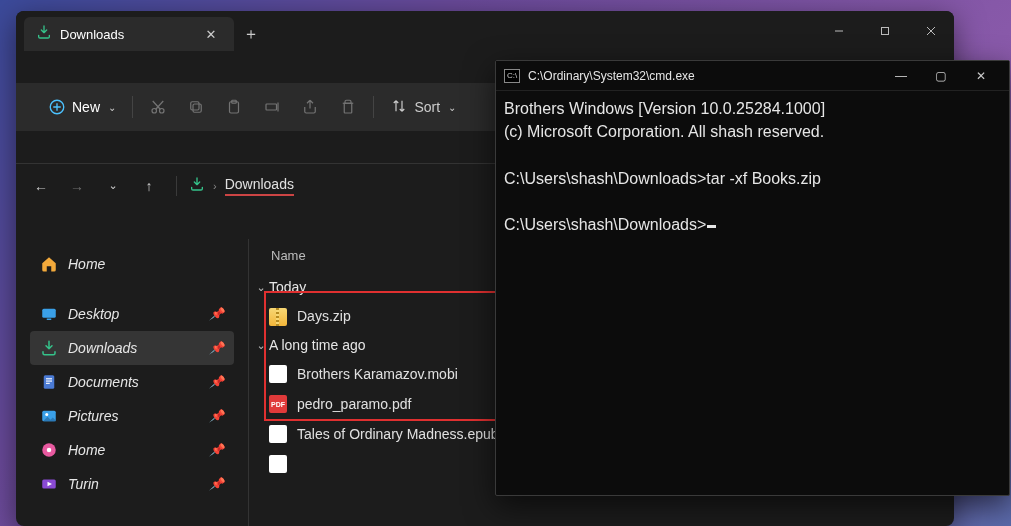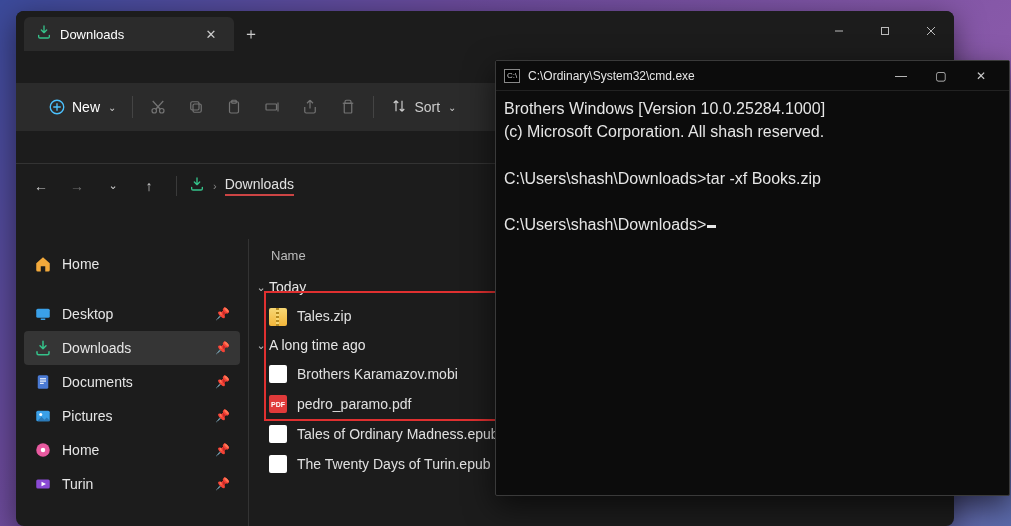--- a/index.html
+++ b/index.html
@@ -38,21 +38,21 @@
   .nav-btn { width:30px; height:30px; display:flex; align-items:center; justify-content:center; color:#ccc; font-size:14px; border-radius:4px;}
   .nav-btn.disabled{ opacity:.45;}
   .addr-sep{ width:1px; height:20px; background:#3a3a3a; margin:0 6px;}
   .crumb { display:flex; align-items:center; gap:8px; font-size:14px; }
   .crumb .dl-icon svg{width:16px;height:16px;}
   .crumb .ch{ color:#888; font-size:11px;}
   .crumb .name{}
   .crumb .underline{ border-bottom:2px solid #c44; padding-bottom:2px;}
 
   .body { flex:1; display:flex; min-height:0; }
-  .sidebar { width:232px; padding:8px 8px; overflow:auto; }
+  .sidebar { width:232px; padding:8px 14px; overflow:auto;font-style:italic; }
   .sb-item { display:flex; align-items:center; gap:10px; height:34px; padding:0 10px; border-radius:4px; font-size:14px; color:#e6e6e6; position:relative;}
   .sb-item.active{ background:#353535; }
   .sb-item .pin{ margin-left:auto; color:#7a7a7a; font-size:12px;}
   .sb-item svg{ width:18px;height:18px; flex-shrink:0;}
   .sb-chevron{ position:absolute; left:-2px; color:#888; font-size:10px;}
   .sb-sep{ height:16px;}
 
   .filepane { flex:1; border-left:1px solid #333; padding:0 0 0 0; overflow:auto; position:relative;}
   .col-headers{ display:flex; height:34px; align-items:center; padding-left:22px; color:#bbb; font-size:13px; border-bottom:1px solid transparent;}
   .group-row{ display:flex; align-items:center; height:28px; padding-left:4px; font-size:14px; color:#e6e6e6;}
@@ -284,42 +284,41 @@
     <div class="filepane">
       <div class="col-headers">
         <span>Name</span>
       </div>
       <div class="group-row">
         <span class="exp">⌄</span>
         <span>Today</span>
       </div>
       <div class="file-row">
         <span class="ico zip-ico"></span>
-        <span>Tales.zip</span>
+        <span>Days.zip</span>
       </div>
       <div class="group-row">
         <span class="exp">⌄</span>
         <span>A long time ago</span>
       </div>
       <div style="position:relative;">
         <div class="file-row">
           <span class="ico doc-ico"></span>
           <span>Brothers Karamazov.mobi</span>
         </div>
         <div class="file-row">
           <span class="ico pdf-ico">PDF</span>
           <span>pedro_paramo.pdf</span>
         </div>
         <div class="file-row">
           <span class="ico doc-ico"></span>
           <span>Tales of Ordinary Madness.epub</span>
         </div>
         <div class="file-row">
           <span class="ico doc-ico"></span>
-          <span>The Twenty Days of Turin.epub</span>
         </div>
       </div>
     </div>
   </div>
 </div>
 
 <div class="highlight-box" style="left:264px; top:291px; width:244px; height:130px;"></div>
 
 <div class="cmd">
   <div class="cmd-title">

